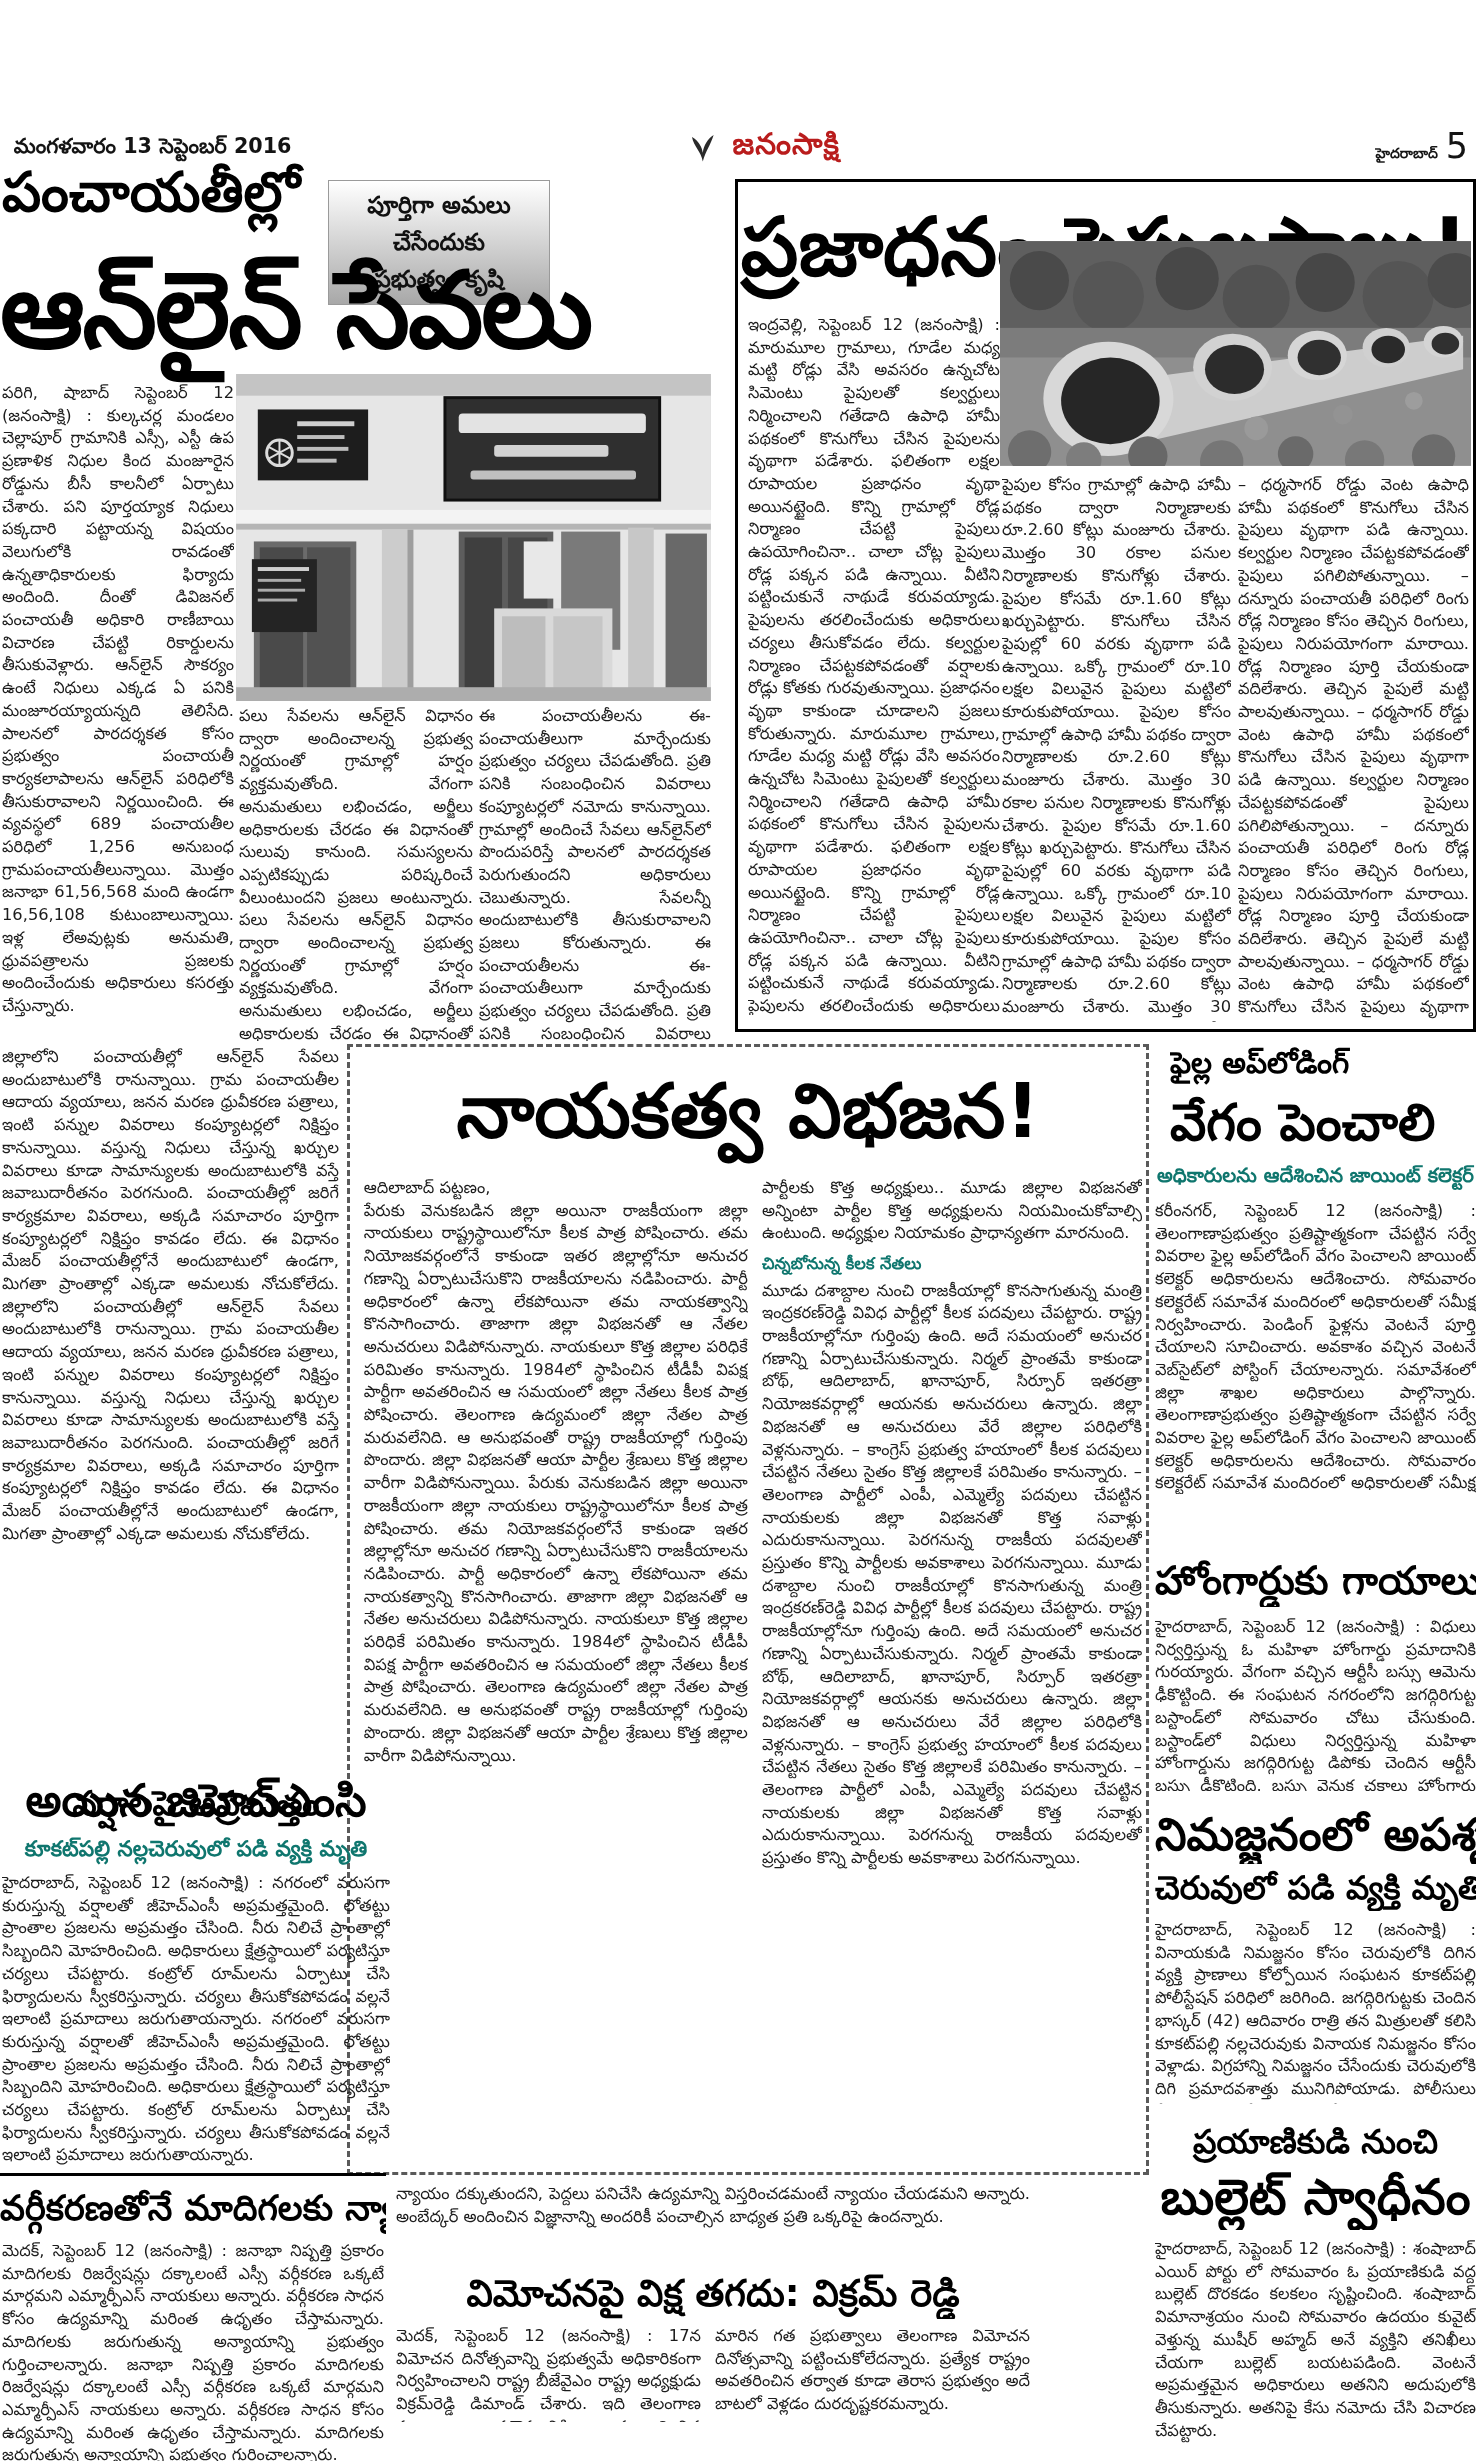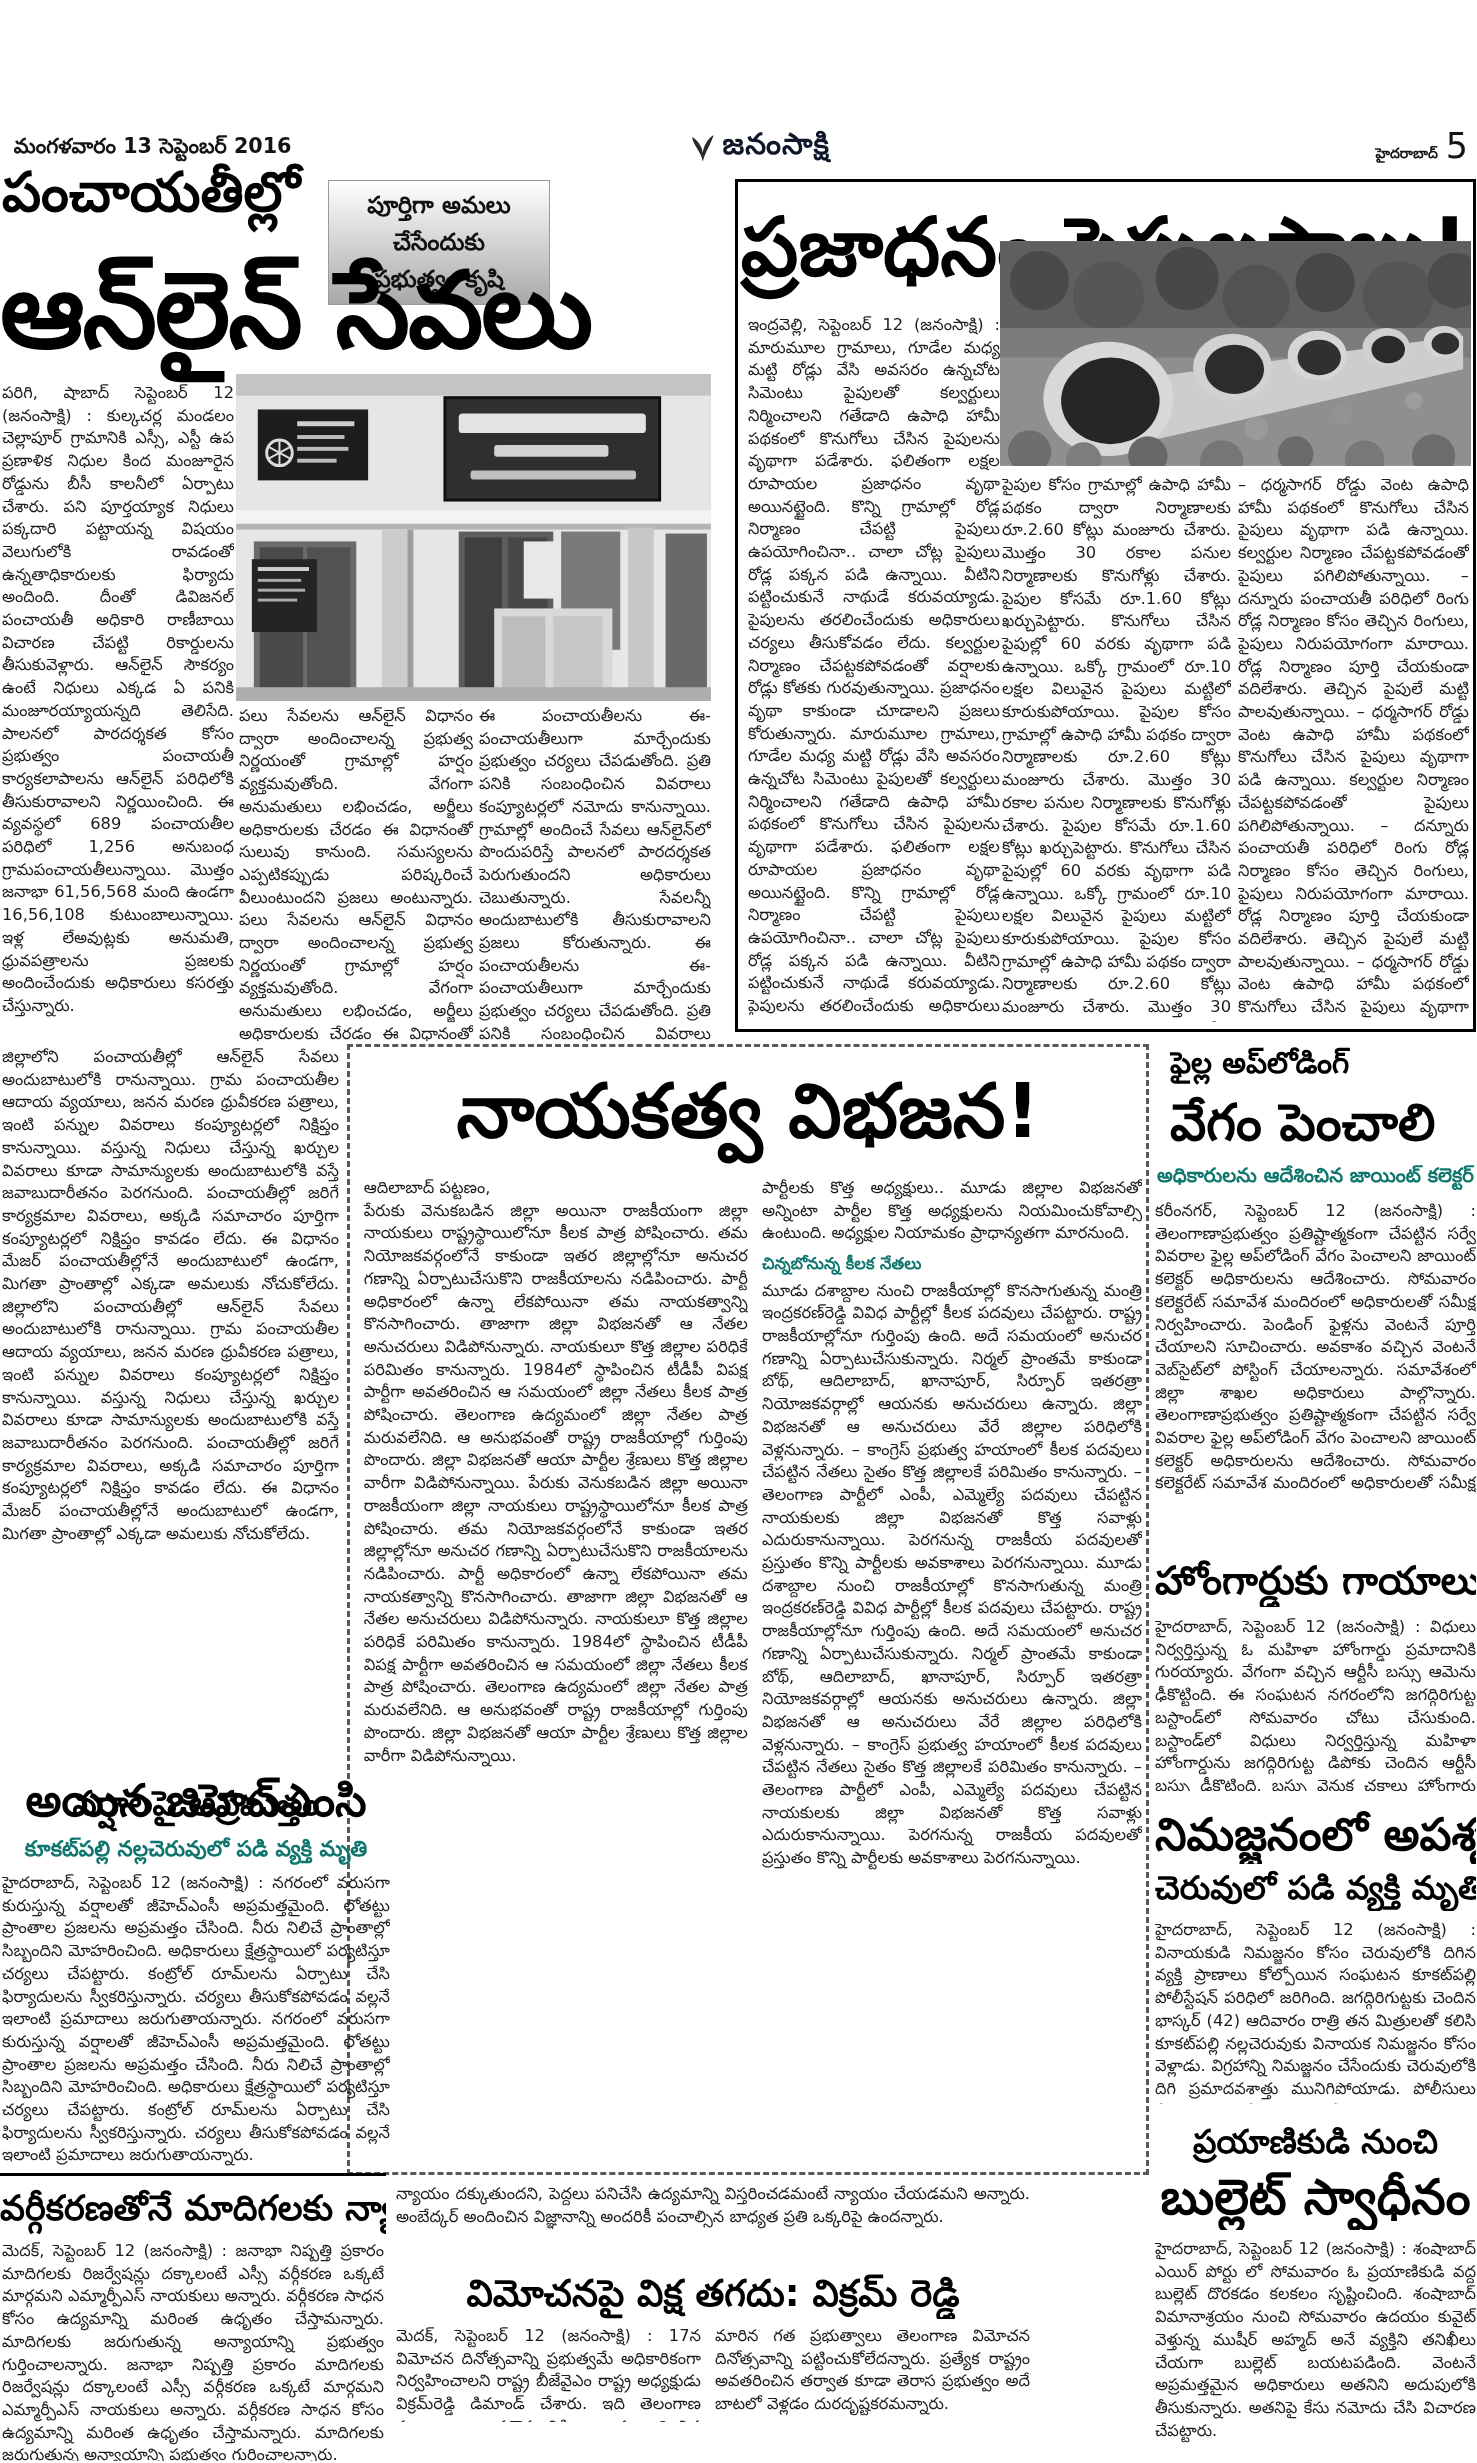--- a/index.html
+++ b/index.html
@@ -12,22 +12,22 @@
   .headline{font-weight:bold;color:#000;white-space:nowrap;overflow:hidden}
   .center{text-align:center}
   .subhead{font-weight:bold;color:#0f766e}
   .kicker{font-weight:bold;color:#000;white-space:nowrap;overflow:hidden}
   .rule{border-top:3px solid #000}
   .boxed{border:3.9px solid #000}
   .dashed-box{border:3px dashed #5a5a5a}
   .infobox{background:linear-gradient(#ffffff,#a8a8a8);border:1px solid #9a9a9a;
            display:flex;flex-direction:column;justify-content:center;align-items:center;
            font-weight:bold;font-size:23.6px;line-height:37px;text-align:center;color:#111}
-  .masthead{display:flex;align-items:center;gap:7px;font-weight:bold;font-size:29.6px;
-            letter-spacing:1px;color:#0f172a}
+  .masthead{display:flex;align-items:center;gap:17px;font-weight:bold;font-size:29.6px;
+            letter-spacing:1px;color:#b91c1c}
   .city-line{display:flex;align-items:baseline;gap:7.9px;justify-content:flex-end;font-weight:bold}
   .photo-frame{background:#cfcfcf}
   svg{display:block}
 </style>
 </head>
 <body>
 
 <div class="page">
 
   <div class="abs" style="left:13.8px;top:134px;width:424px;height:33px;font-size:20.7px;font-weight:bold">మంగళవారం 13 సెప్టెంబర్ 2016</div>

